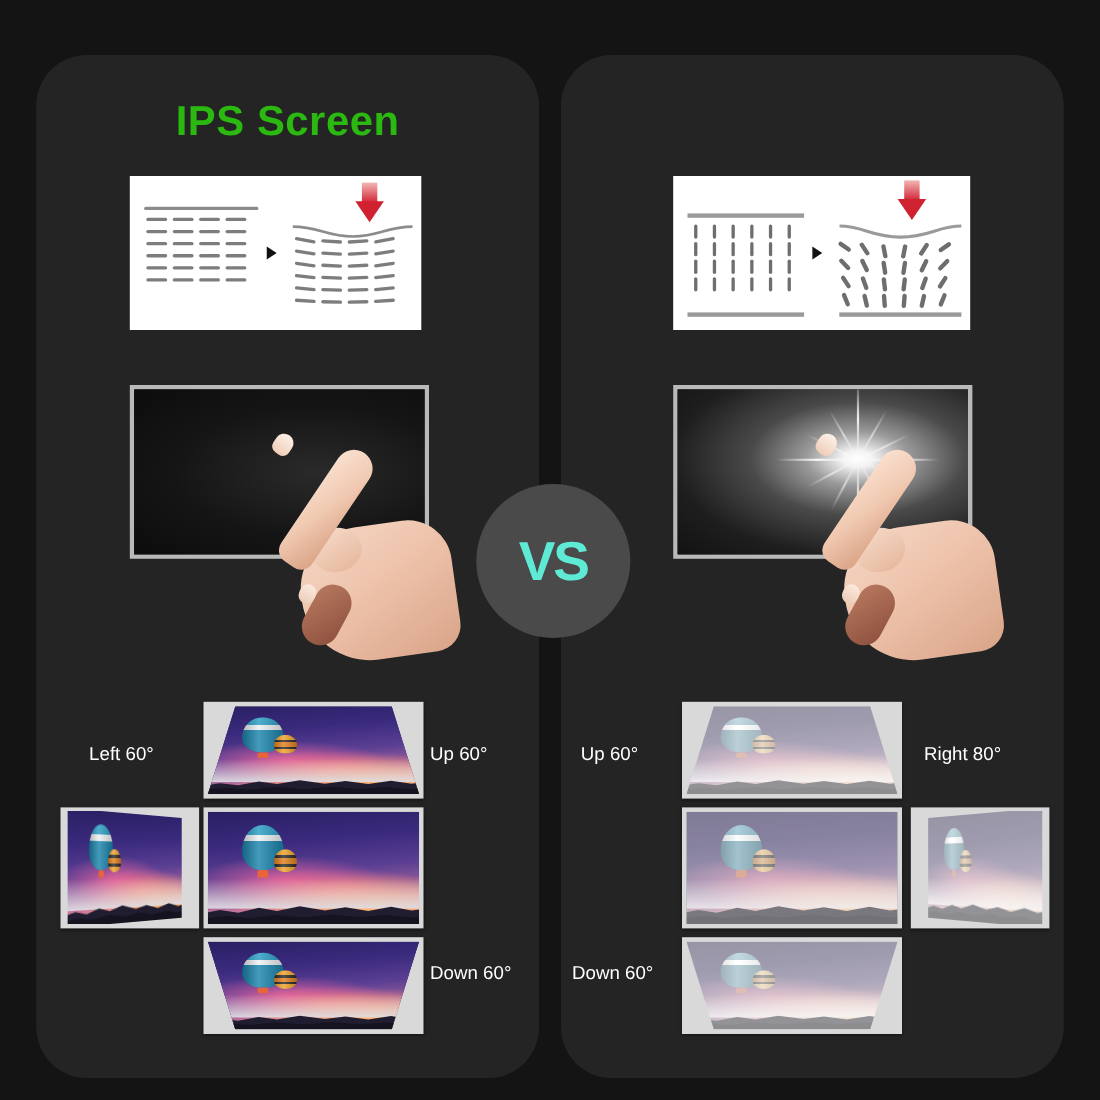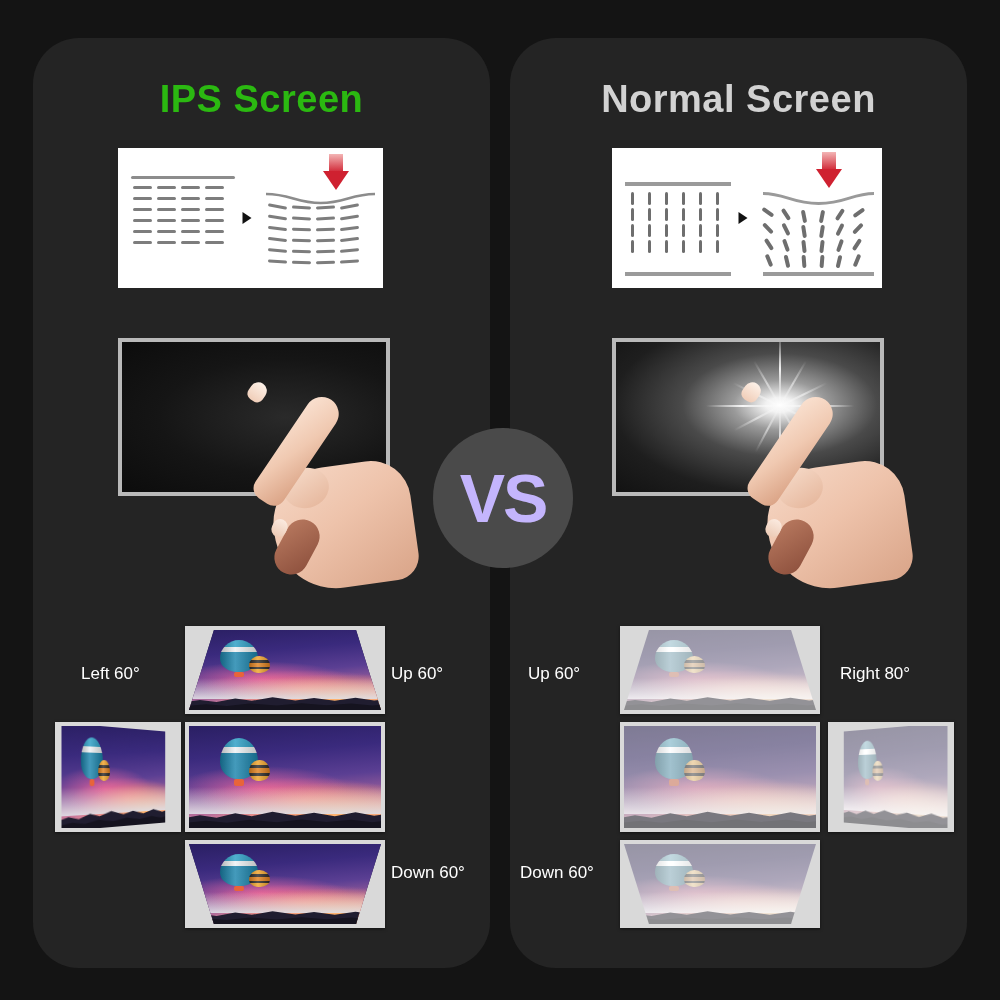--- a/index.html
+++ b/index.html
@@ -3,21 +3,21 @@
 <meta charset="utf-8">
 <style>
   * { margin:0; padding:0; box-sizing:border-box; }
   html,body{ width:1000px; height:1000px; }
   body{
     background:#141414;
     font-family:"Liberation Sans", sans-serif;
     position:relative;
     overflow:hidden;
   }
-  .stage{ position:absolute; inset:0; }
+  .stage{ position:absolute; inset:0;margin-top:12px; }
 
   
   .panel{
     position:absolute;
     top:38px;
     height:930px;
     width:457px;
     background:#242424;
     border-radius:46px;
   }
@@ -162,21 +162,21 @@
   }
 
   
   .vs-badge{
     position:absolute; left:433px; top:428px;
     width:140px; height:140px; border-radius:50%;
     background:#4a4a4a;
     display:flex; align-items:center; justify-content:center;
   }
   .vs-badge span{
-    color:#c4b5fd; font-size:68px; font-weight:bold; letter-spacing:-2px;
+    color:#5eead4; font-size:50px; font-weight:bold; letter-spacing:-2px;
     line-height:1;
   }
 
   
   .cluster{ position:absolute; top:620px; width:457px; height:310px; }
   .cluster.left{ left:33px; }
   .cluster.right{ left:510px; }
 
   .vframe{
     position:absolute;
@@ -252,21 +252,20 @@
 </style>
 </head>
 <body>
 
 <div class="stage">
 
   <div class="panel left"></div>
   <div class="panel right"></div>
 
   <div class="title left">IPS Screen</div>
-  <div class="title right">Normal Screen</div>
 
   <div class="diagram left">
     <div class="tri"></div>
 
     <div class="dg-half a">
       <div class="ips-rows" id="ipsA">
           <div class="ips-top"></div>
           <div class="dash" style="left: 4px; top: 10px;"></div>
           <div class="dash" style="left: 28px; top: 10px;"></div>
           <div class="dash" style="left: 52px; top: 10px;"></div>

